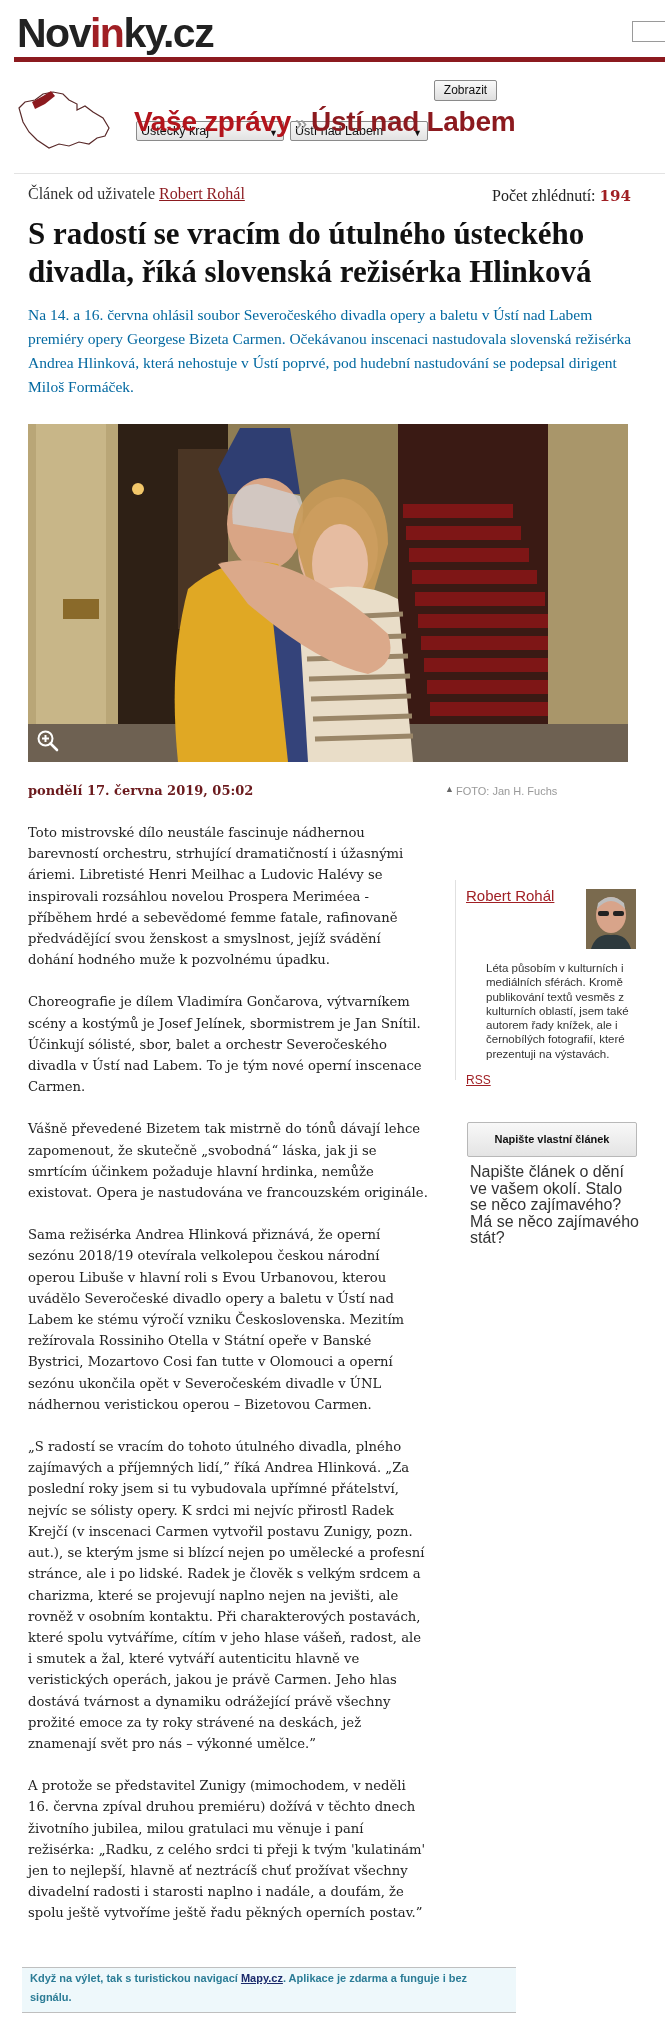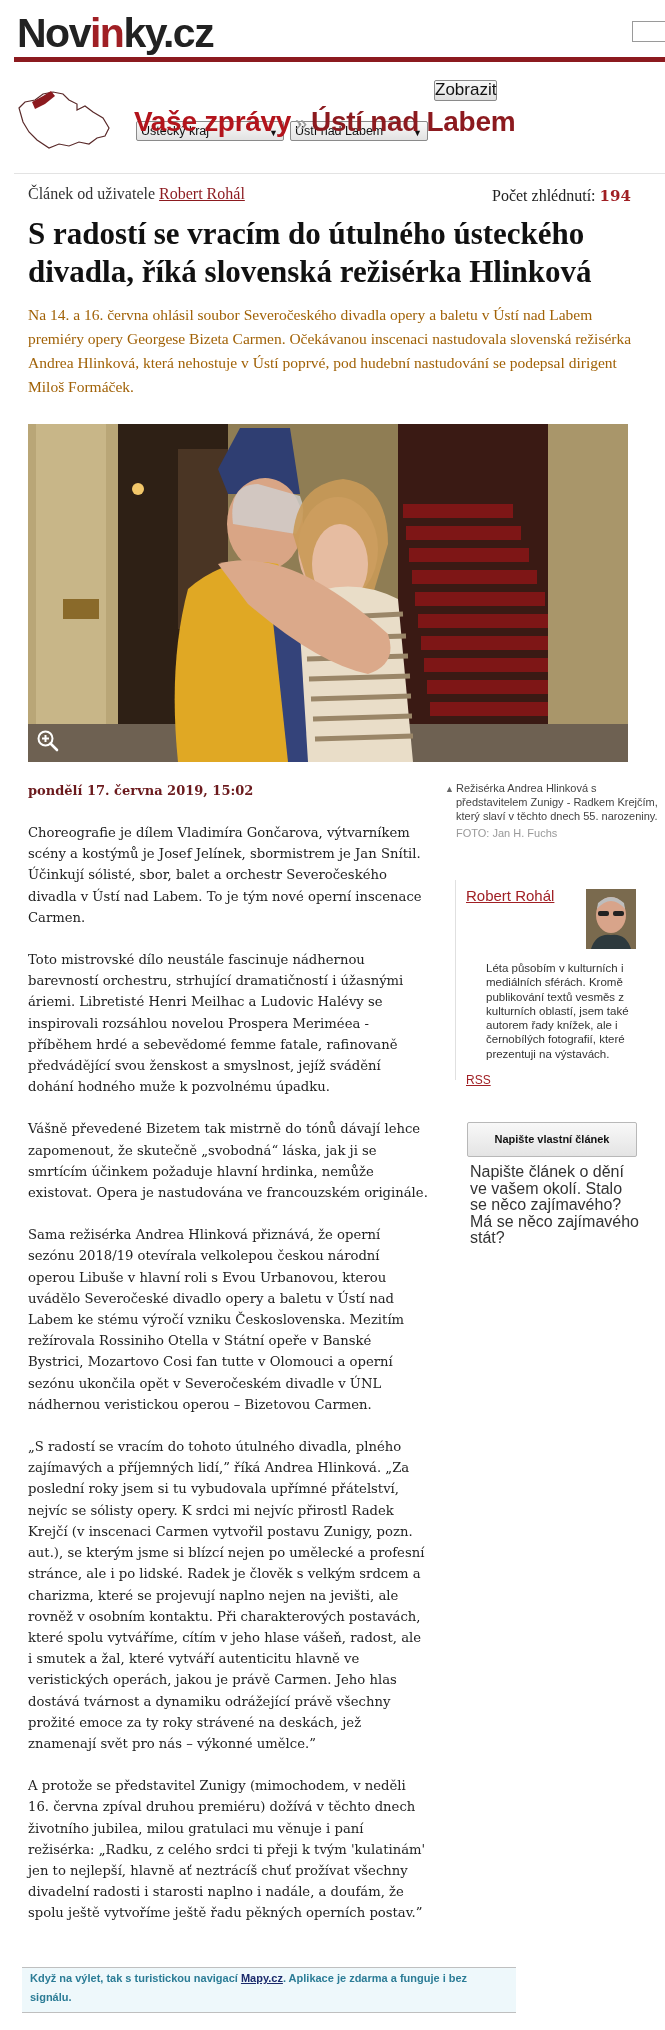--- a/index.html
+++ b/index.html
@@ -10,33 +10,33 @@
   .logo { left: 17px; top: 8px; font-family: "Liberation Sans", sans-serif; font-weight: bold; font-size: 41px; letter-spacing: -1.5px; color: #222; line-height: 50px; }
   .logo .in { color: #a01f24; }
   .search-box { left: 632px; top: 21px; width: 40px; height: 21px; border: 1px solid #9a9a9a; background: #fff; }
   .header-rule { left: 14px; top: 57px; width: 651px; height: 5px; background: #8c1a1f; }
 
   .map { left: 15px; top: 80px; width: 100px; height: 70px; }
   .region-select { top: 81px; height: 20px; border: 1px solid #8a8a8a; background: linear-gradient(#fafafa, #e2e2e2); font-family: "Liberation Sans", sans-serif; font-size: 12.5px; color: #111; padding: 1px 4px; line-height: 16px; border-radius: 2px; margin-top: 40px; }
   .region-select .arrow { position: absolute; right: 5px; top: 3px; font-size: 9px; }
   .sel-kraj { left: 136px; width: 148px; }
   .sel-city { left: 290px; width: 138px; }
-  .show-btn { left: 434px; top: 80px; height: 21px; width: 63px; border: 1px solid #8a8a8a; background: linear-gradient(#fafafa, #dedede); font-family: "Liberation Sans", sans-serif; font-size: 17px; color: #111; text-align: center; line-height: 18px; border-radius: 2px; }
+  .show-btn { left: 434px; top: 80px; height: 21px; width: 63px; border: 1px solid #8a8a8a; background: linear-gradient(#fafafa, #dedede); font-family: "Liberation Sans", sans-serif; font-size: 12px; color: #111; text-align: center; line-height: 18px; border-radius: 2px; }
   .section-title { left: 134px; top: 104px; font-family: "Liberation Sans", sans-serif; font-weight: bold; font-size: 28px; color: #b3141c; line-height: 36px; letter-spacing: -0.3px; }
   .section-title .sep { color: #999; font-weight: normal; font-size: 22px; margin: 0 4px; }
   .section-title .city { color: #8c1a1f; }
   .sub-rule { left: 14px; top: 173px; width: 651px; height: 1px; background: #e3e3e3; }
 
   
   .byline { left: 28px; top: 185px; font-size: 14px; color: #333; font-family: "Liberation Serif", serif; font-size: 16px; }
   .byline a { color: #8c1a1f; text-decoration: underline; }
   .views { left: 492px; top: 187px; font-family: "Liberation Serif", serif; font-size: 16px; color: #222; }
   .views b { color: #a01f24; font-family: "DejaVu Serif", serif; font-size: 15px; }
   .title { left: 28px; top: 215px; width: 620px; font-family: "Liberation Serif", serif; font-size: 31px; line-height: 38px; color: #111; }
-  .perex { left: 28px; top: 303px; width: 610px; font-family: "Liberation Serif", serif; font-size: 15.5px; line-height: 24px; color: #a16207; }
+  .perex { left: 28px; top: 303px; width: 610px; font-family: "Liberation Serif", serif; font-size: 15.5px; line-height: 24px; color: #0369a1; }
 
   
   .photo { left: 28px; top: 424px; width: 600px; height: 338px; overflow: hidden; background: #3a2c1c; }
   .zoom-icon { left: 36px; top: 729px; width: 24px; height: 24px; }
 
   
   .date { left: 28px; top: 783px; font-family: "DejaVu Serif", serif; font-weight: bold; font-size: 13px; color: #6b1a1d; }
   .body { left: 28px; top: 822px; width: 400px; font-family: "DejaVu Serif", serif; font-size: 13.2px; line-height: 21.2px; color: #222; }
   .body p { margin-bottom: 21px; }
 
@@ -129,33 +129,32 @@
     <path d="M190 140 Q260 120 360 210 Q370 240 340 250 Q290 240 220 180 Z" fill="#dba98a"></path>
   </svg>
 </div>
 <svg class="abs zoom-icon" viewBox="0 0 24 24">
   <circle cx="9.5" cy="9.5" r="7" fill="none" stroke="#fff" stroke-width="2"></circle>
   <line x1="14.5" y1="14.5" x2="21" y2="21" stroke="#fff" stroke-width="2.6" stroke-linecap="round"></line>
   <line x1="6" y1="9.5" x2="13" y2="9.5" stroke="#fff" stroke-width="2"></line>
   <line x1="9.5" y1="6" x2="9.5" y2="13" stroke="#fff" stroke-width="2"></line>
 </svg>
 
-<div class="abs date">pondělí 17. června 2019, 15:02</div>
+<div class="abs date">pondělí 17. června 2019, 05:02</div>
 <div class="abs body">
+  <p>Toto mistrovské dílo neustále fascinuje nádhernou barevností orchestru, strhující dramatičností i úžasnými áriemi. Libretisté Henri Meilhac a Ludovic Halévy se inspirovali rozsáhlou novelou Prospera Meriméea - příběhem hrdé a sebevědomé femme fatale, rafinovaně předvádějící svou ženskost a smyslnost, jejíž svádění dohání hodného muže k pozvolnému úpadku.</p>
   <p>Choreografie je dílem Vladimíra Gončarova, výtvarníkem scény a kostýmů je Josef Jelínek, sbormistrem je Jan Snítil. Účinkují sólisté, sbor, balet a orchestr Severočeského divadla v Ústí nad Labem. To je tým nové operní inscenace Carmen.</p>
-  <p>Toto mistrovské dílo neustále fascinuje nádhernou barevností orchestru, strhující dramatičností i úžasnými áriemi. Libretisté Henri Meilhac a Ludovic Halévy se inspirovali rozsáhlou novelou Prospera Meriméea - příběhem hrdé a sebevědomé femme fatale, rafinovaně předvádějící svou ženskost a smyslnost, jejíž svádění dohání hodného muže k pozvolnému úpadku.</p>
   <p>Vášně převedené Bizetem tak mistrně do tónů dávají lehce zapomenout, že skutečně „svobodná“ láska, jak ji se smrtícím účinkem požaduje hlavní hrdinka, nemůže existovat. Opera je nastudována ve francouzském originále.</p>
   <p>Sama režisérka Andrea Hlinková přiznává, že operní sezónu 2018/19 otevírala velkolepou českou národní operou Libuše v hlavní roli s Evou Urbanovou, kterou uvádělo Severočeské divadlo opery a baletu v Ústí nad Labem ke stému výročí vzniku Československa. Mezitím režírovala Rossiniho Otella v Státní opeře v Banské Bystrici, Mozartovo Cosi fan tutte v Olomouci a operní sezónu ukončila opět v Severočeském divadle v ÚNL nádhernou veristickou operou – Bizetovou Carmen.</p>
   <p>„S radostí se vracím do tohoto útulného divadla, plného zajímavých a příjemných lidí,” říká Andrea Hlinková. „Za poslední roky jsem si tu vybudovala upřímné přátelství, nejvíc se sólisty opery. K srdci mi nejvíc přirostl Radek Krejčí (v inscenaci Carmen vytvořil postavu Zunigy, pozn. aut.), se kterým jsme si blízcí nejen po umělecké a profesní stránce, ale i po lidské. Radek je člověk s velkým srdcem a charizma, které se projevují naplno nejen na jevišti, ale rovněž v osobním kontaktu. Při charakterových postavách, které spolu vytváříme, cítím v jeho hlase vášeň, radost, ale i smutek a žal, které vytváří autenticitu hlavně ve veristických operách, jakou je právě Carmen. Jeho hlas dostává tvárnost a dynamiku odrážející právě všechny prožité emoce za ty roky strávené na deskách, jež znamenají svět pro nás – výkonné umělce.”</p>
   <p>A protože se představitel Zunigy (mimochodem, v neděli 16. června zpíval druhou premiéru) dožívá v těchto dnech životního jubilea, milou gratulaci mu věnuje i paní režisérka: „Radku, z celého srdci ti přeji k tvým 'kulatinám' jen to nejlepší, hlavně ať neztrácíš chuť prožívat všechny divadelní radosti i starosti naplno i nadále, a doufám, že spolu ještě vytvoříme ještě řadu pěkných operních postav.”</p>
 </div>
 
 <div class="abs caption">
   <span class="tri">▲</span>
-  <span>Režisérka Andrea Hlinková s představitelem Zunigy - Radkem Krejčím, který slaví v těchto dnech 55. narozeniny.</span>
   <span class="credit">FOTO: Jan H. Fuchs</span>
 </div>
 
 <div class="abs author-box"></div>
 <a class="abs author-name">Robert Rohál</a>
 <div class="abs author-photo">
   <svg width="50" height="60" viewBox="0 0 50 60">
     <rect width="50" height="60" fill="#7a6a4e"></rect>
     <ellipse cx="25" cy="26" rx="15" ry="18" fill="#d8a48a"></ellipse>
     <path d="M11 20 Q25 4 39 20 L38 14 Q25 2 12 14 Z" fill="#bdbdbd"></path>

